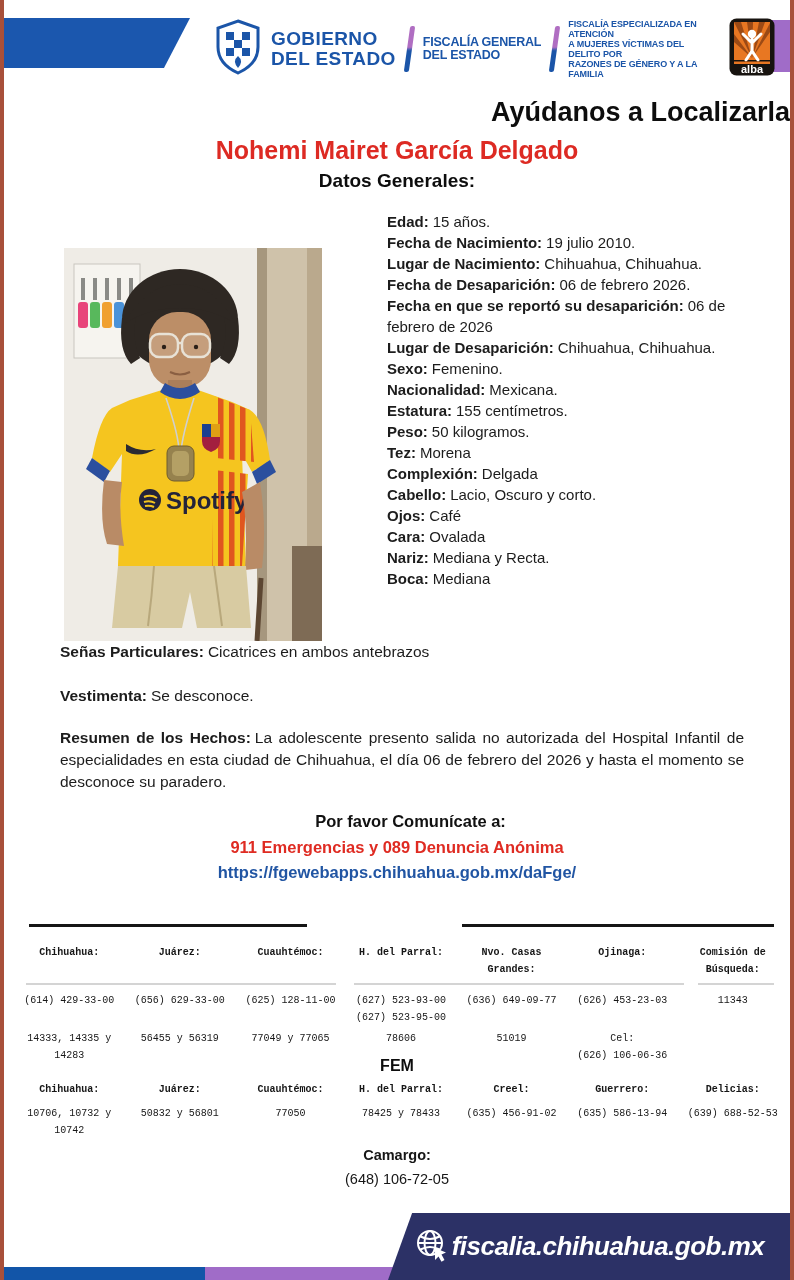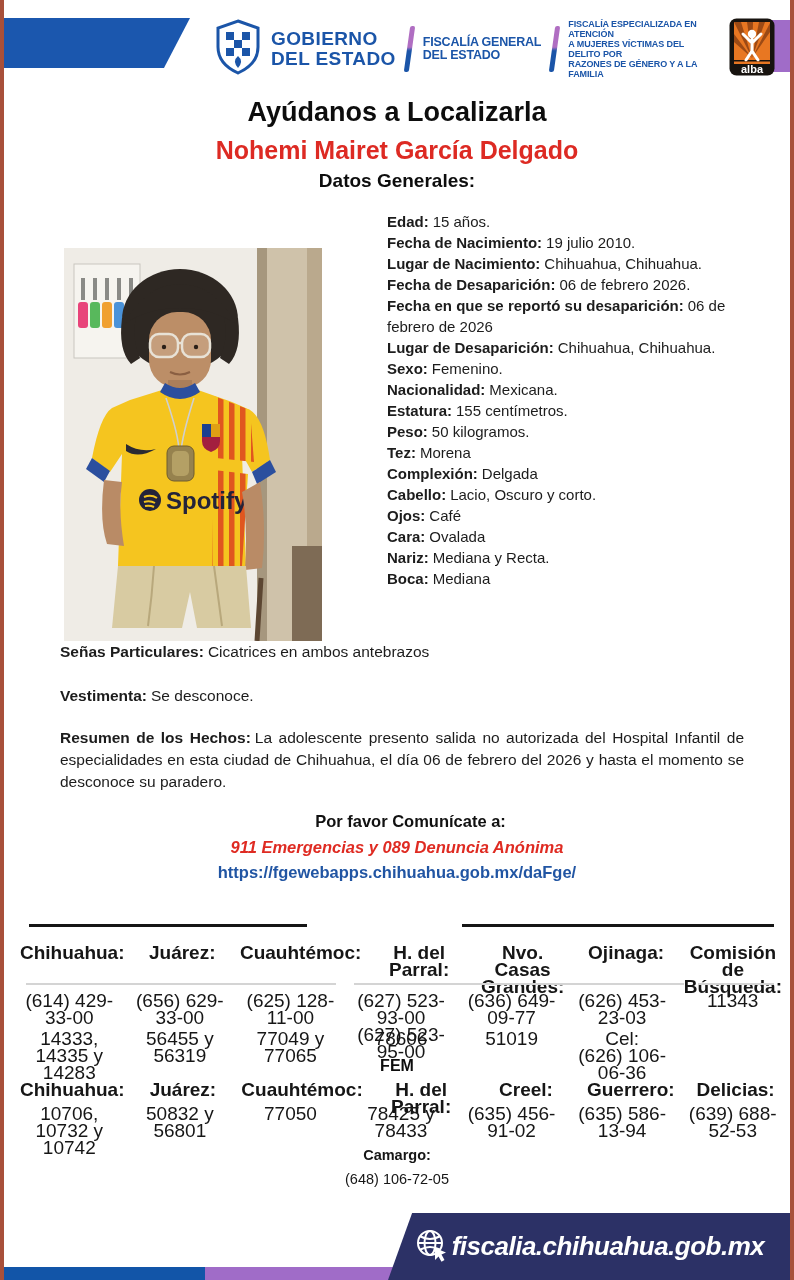--- a/index.html
+++ b/index.html
@@ -14,45 +14,45 @@
   .corner-purple{position:absolute;right:0;top:20px;width:54px;height:52px;background:#a06cc8;
     clip-path:polygon(0 0,100% 0,100% 100%,20% 100%,0 72%);}
   .header-row{position:absolute;left:212px;top:16px;height:66px;display:flex;align-items:center;gap:11px;}
   .gov-name{color:#1b55a8;font-weight:bold;font-size:19px;line-height:20px;letter-spacing:.4px;}
   .hdr-divider{width:5px;height:46px;transform:skewX(-8deg);
     background:linear-gradient(#b06ec2 0%,#b06ec2 46%,#1b55a8 54%,#1b55a8 100%);border-radius:2px;}
   .fg-text{color:#1b55a8;font-weight:bold;font-size:12.5px;line-height:13.5px;letter-spacing:-.2px;}
   .esp-text{color:#1b55a8;font-weight:bold;font-size:9px;line-height:10px;letter-spacing:-.1px;max-width:150px;}
   .alba-box svg text{font-family:"Liberation Sans",sans-serif;}
   
-  .headline{position:absolute;left:0;right:0;top:97px;text-align:center;font-size:27px;font-weight:bold;color:#0d0d0d;}
+  .headline{position:absolute;left:0;right:0;top:97px;text-align:right;font-size:27px;font-weight:bold;color:#0d0d0d;}
   .name{position:absolute;left:0;right:0;top:136px;text-align:center;font-size:25px;font-weight:bold;color:#dd2a23;}
   .section-title{position:absolute;left:0;right:0;top:170px;text-align:center;font-size:19px;font-weight:bold;color:#0d0d0d;}
   
   .photo{position:absolute;left:60px;top:219px;width:258px;height:353px;margin-top:29px;}
   .datos{position:absolute;left:383px;top:211px;width:382px;font-size:15px;line-height:21px;color:#1c1c1c;}
   .lbl{font-weight:bold;margin-right:4px;}
   
   .para{position:absolute;left:56px;width:684px;font-size:15.5px;line-height:22px;color:#1c1c1c;}
   .p-senas{top:641px;}
   .p-vest{top:685px;}
   .p-resumen{top:727px;text-align:justify;}
   
   .appeal{position:absolute;left:0;right:0;text-align:center;font-size:16.5px;font-weight:bold;}
   .a-q{top:786px;color:#111;}
   .a-c{top:812px;color:#111;padding-left:27px;}
-  .a-e{top:838px;color:#df2b22;font-style:italic;}
+  .a-e{top:838px;color:#df2b22;}
   .a-u{top:863px;color:#2155a3;}
   
   .tel-title{position:absolute;left:0;right:0;top:911px;text-align:center;font-size:17px;font-weight:bold;color:#0d0d0d;}
   .tel-line{position:absolute;top:924px;height:3px;background:#151515;}
   .tl-left{left:25px;width:278px;}
   .tl-right{left:458px;width:312px;}
   .grid7{position:absolute;left:16px;width:762px;display:grid;grid-template-columns:repeat(7,1fr);
-    column-gap:12px;text-align:center;font-size:19px;line-height:17px;color:#161616;}
+    column-gap:12px;text-align:center;font-size:10px;line-height:17px;color:#161616;font-family:Liberation Mono, monospace;}
   .g-head{font-weight:bold;}
   .tel-heads{top:944px;}
   .hdr-rule{position:absolute;top:983px;height:2px;background:#d4d4d4;}
   .hr1{left:22px;width:310px;}
   .hr2{left:350px;width:330px;}
   .hr3{left:694px;width:76px;}
   .tel-row1{top:992px;}
   .tel-row2{top:1030px;}
   .fem-title{position:absolute;left:0;right:0;top:1057px;text-align:center;font-size:16px;font-weight:bold;color:#0d0d0d;}
   .fem-heads{top:1081px;}

